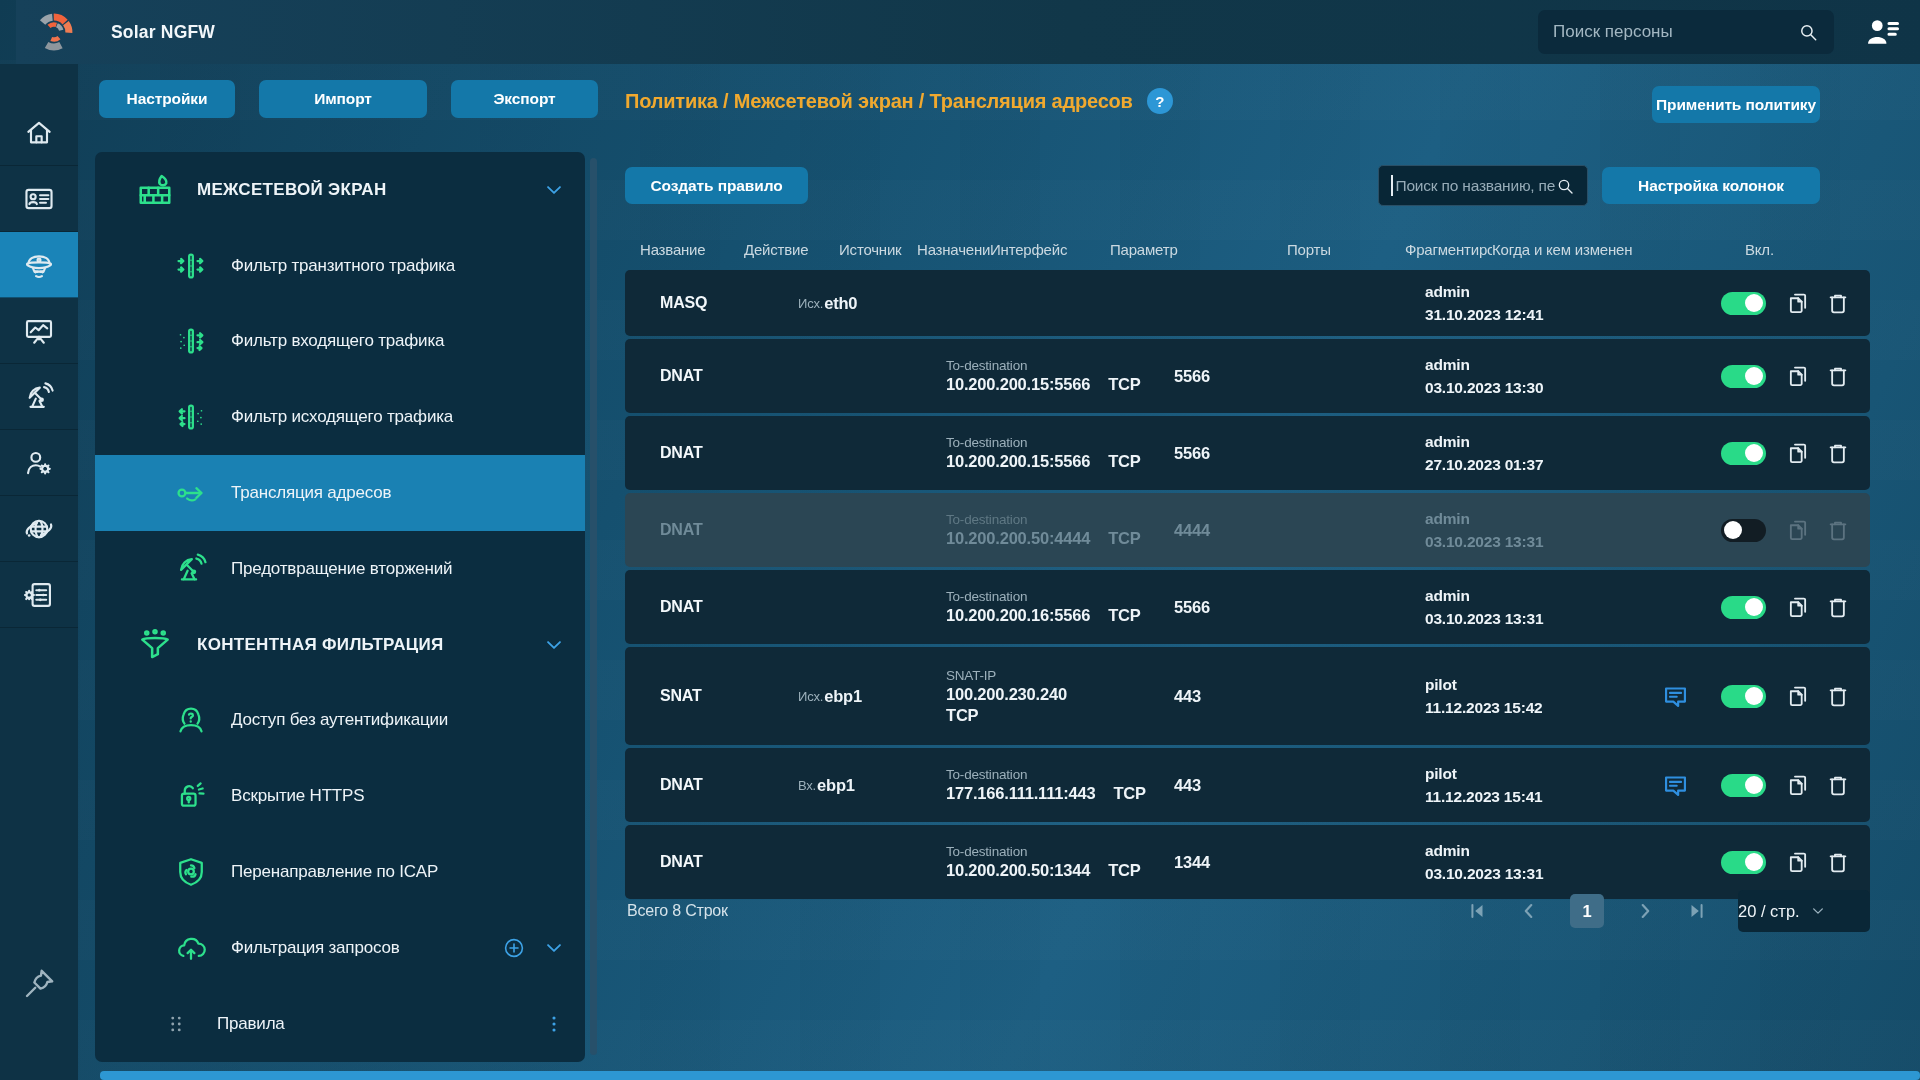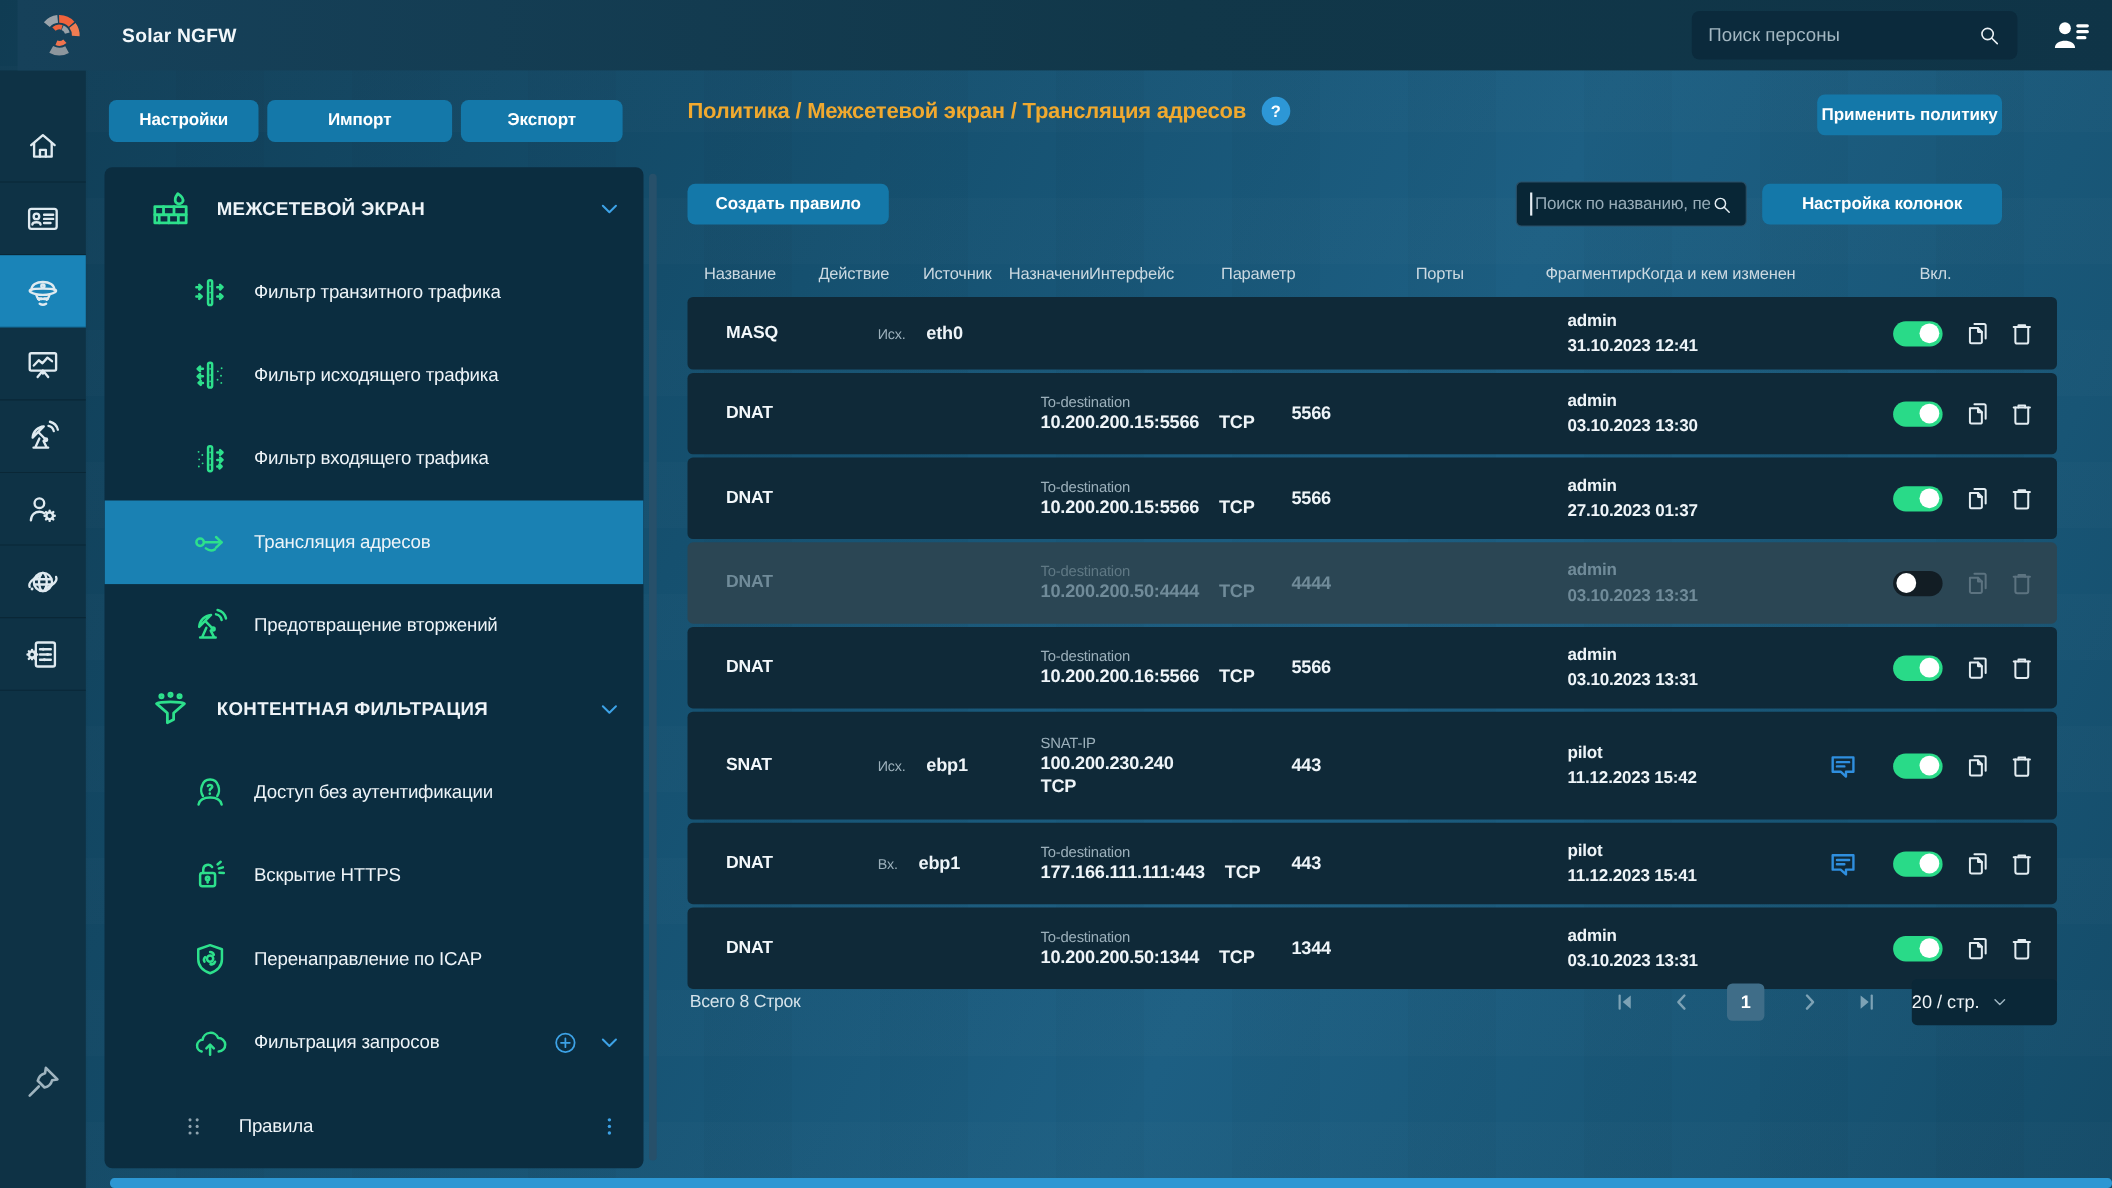--- a/index.html
+++ b/index.html
@@ -30,21 +30,21 @@
 .rail{position:absolute;left:0;top:64px;width:78px;height:1016px;background:#0e3245;z-index:5;padding-top:36px}
 .rail-item{width:78px;height:66px;display:flex;align-items:center;justify-content:center;color:#dfeaf0;
  border-bottom:1px solid rgba(6,28,40,.5);cursor:pointer}
 .rail-item .icon{width:32px;height:32px}
 .rail-item.active{background:#1a84b8}
 .rail-pin{position:absolute;left:21px;top:966px;width:36px;height:36px;color:#9fb4bf;cursor:pointer}
 
 
 .btn{display:inline-flex;align-items:center;justify-content:center;background:#1478a9;color:#fff;
  border:none;border-radius:7px;font:600 15.5px "Liberation Sans",sans-serif;cursor:pointer;letter-spacing:-.1px}
-.side-buttons{position:absolute;left:99px;top:91px;display:flex;gap:8px;z-index:2}
+.side-buttons{position:absolute;left:99px;top:80px;display:flex;gap:24px;z-index:2}
 .w135{width:136px;height:38px}.w168{width:168px;height:38px}.w147{width:147px;height:38px}
 
 
 .tree{position:absolute;left:95px;top:152px;width:490px;height:910px;background:#0b2d40;border-radius:7px;
  overflow:hidden;z-index:2}
 .tree-scrollbar{position:absolute;left:590px;top:158px;width:7px;height:897px;background:#27506a;border-radius:4px;z-index:2;cursor:grab}
 .tree-row{position:relative;display:flex;align-items:center;height:75.8px;cursor:pointer;letter-spacing:-.2px}
 .tree-row.section{padding-left:41px}
 .tree-row.item{padding-left:79px}
 .tree-row.subitem{padding-left:68px}
@@ -79,21 +79,21 @@
 
 .thead{position:absolute;left:625px;top:236px;width:1245px;height:26px;display:grid;align-items:center;
  grid-template-columns:119px 95px 78px 73px 120px 177px 118px 87px 253px 125px;color:#cbd9e1;font-size:15px}
 .th{overflow:hidden;white-space:nowrap;padding-right:14px;cursor:pointer;letter-spacing:-.2px}
 .th:first-child{padding-left:15px}
 .tbody{position:absolute;left:625px;top:270px;width:1245px;display:flex;flex-direction:column;gap:3px}
 .trow{display:grid;grid-template-columns:173px 148px 228px 126px 125px 236px 60px 64px 40px 45px;
  align-items:center;background:#0f2938;border-radius:5px;letter-spacing:-.2px}
 .trow.disabled{background:#2b4654}
 .c-name{padding-left:35px;font-weight:700;font-size:16px;color:#f3f8fb}
-.c-iface{display:flex;align-items:center;gap:19px;overflow:hidden;white-space:nowrap}
+.c-iface{display:flex;align-items:center;gap:1px;overflow:hidden;white-space:nowrap}
 .dir{font-size:13px;color:#9cb0bb}
 .if-name{font-size:16.5px;font-weight:600;color:#eef4f8}
 .c-param{display:flex;flex-direction:column;justify-content:center;gap:2px;overflow:hidden;white-space:nowrap;padding-right:10px}
 .p-label{font-size:13.5px;color:#9cb0bb}
 .p-value{font-size:16.5px;font-weight:600;color:#eef4f8;display:flex;gap:18px}
 .p-proto{font-weight:600}
 .c-ports{font-size:16.5px;font-weight:600;color:#eef4f8}
 .c-date{font-size:15.5px;font-weight:600;line-height:1.5;color:#eef4f8}
 .c-comment{display:flex;align-items:center}
 .c-comment .icon{width:29px;height:29px;color:#2f8fdf;cursor:pointer}
@@ -293,49 +293,49 @@
         <span class="t-label">Фильтр транзитного трафика</span>
       </div>
       <div class="tree-row item">
         <span class="icon tree-ic">
           <svg viewBox="0 0 24 24" fill="none" stroke="currentColor" stroke-width="1.6" stroke-linecap="round" stroke-linejoin="round">
             <rect x="10.7" y="4" width="2.6" height="16" rx="1.2"></rect>
             <g fill="currentColor" stroke="none">
               <circle cx="12" cy="8" r=".55"></circle>
               <circle cx="12" cy="12" r=".55"></circle>
               <circle cx="12" cy="16" r=".55"></circle>
+              <circle cx="4.6" cy="7.6" r=".6"></circle>
+              <circle cx="7" cy="9.6" r=".6"></circle>
+              <circle cx="5" cy="12.4" r=".6"></circle>
+              <circle cx="7.2" cy="15" r=".6"></circle>
+              <circle cx="4.8" cy="17" r=".6"></circle>
+            </g>
+            <path d="M16.6 8h3.2m-1.4-1.5 1.6 1.5-1.6 1.5M16.6 12.8h3.2m-1.4-1.5 1.6 1.5-1.6 1.5M16.6 17h2.4m-1-1.3 1.4 1.3-1.4 1.3"></path>
+          </svg>
+        </span>
+        <span class="t-label">Фильтр входящего трафика</span>
+      </div>
+      <div class="tree-row item">
+        <span class="icon tree-ic">
+          <svg viewBox="0 0 24 24" fill="none" stroke="currentColor" stroke-width="1.6" stroke-linecap="round" stroke-linejoin="round">
+            <rect x="10.7" y="4" width="2.6" height="16" rx="1.2"></rect>
+            <g fill="currentColor" stroke="none">
+              <circle cx="12" cy="8" r=".55"></circle>
+              <circle cx="12" cy="12" r=".55"></circle>
+              <circle cx="12" cy="16" r=".55"></circle>
               <circle cx="19.4" cy="7.6" r=".6"></circle>
               <circle cx="17" cy="9.6" r=".6"></circle>
               <circle cx="19" cy="12.4" r=".6"></circle>
               <circle cx="16.8" cy="15" r=".6"></circle>
               <circle cx="19.2" cy="17" r=".6"></circle>
             </g>
             <path d="M7.4 8H4.2m1.4-1.5L4 8l1.6 1.5M7.4 12.8H4.2m1.4-1.5L4 12.8l1.6 1.5M7.4 17H5m1-1.3L4.6 17 6 18.3"></path>
           </svg>
         </span>
         <span class="t-label">Фильтр исходящего трафика</span>
-      </div>
-      <div class="tree-row item">
-        <span class="icon tree-ic">
-          <svg viewBox="0 0 24 24" fill="none" stroke="currentColor" stroke-width="1.6" stroke-linecap="round" stroke-linejoin="round">
-            <rect x="10.7" y="4" width="2.6" height="16" rx="1.2"></rect>
-            <g fill="currentColor" stroke="none">
-              <circle cx="12" cy="8" r=".55"></circle>
-              <circle cx="12" cy="12" r=".55"></circle>
-              <circle cx="12" cy="16" r=".55"></circle>
-              <circle cx="4.6" cy="7.6" r=".6"></circle>
-              <circle cx="7" cy="9.6" r=".6"></circle>
-              <circle cx="5" cy="12.4" r=".6"></circle>
-              <circle cx="7.2" cy="15" r=".6"></circle>
-              <circle cx="4.8" cy="17" r=".6"></circle>
-            </g>
-            <path d="M16.6 8h3.2m-1.4-1.5 1.6 1.5-1.6 1.5M16.6 12.8h3.2m-1.4-1.5 1.6 1.5-1.6 1.5M16.6 17h2.4m-1-1.3 1.4 1.3-1.4 1.3"></path>
-          </svg>
-        </span>
-        <span class="t-label">Фильтр входящего трафика</span>
       </div>
       <div class="tree-row item active">
         <span class="icon tree-ic">
           <svg viewBox="0 0 24 24" fill="none" stroke="currentColor" stroke-width="1.6" stroke-linecap="round" stroke-linejoin="round">
             <circle cx="5.6" cy="12" r="2.4"></circle>
             <path d="M8.6 12h10.6"></path>
             <path d="m15.8 8.6 3.6 3.4-3.6 3.4"></path>
             <path d="M9.3 15.9c1.9 1.5 4.1 1.6 5.8.6"></path>
           </svg>
         </span>

